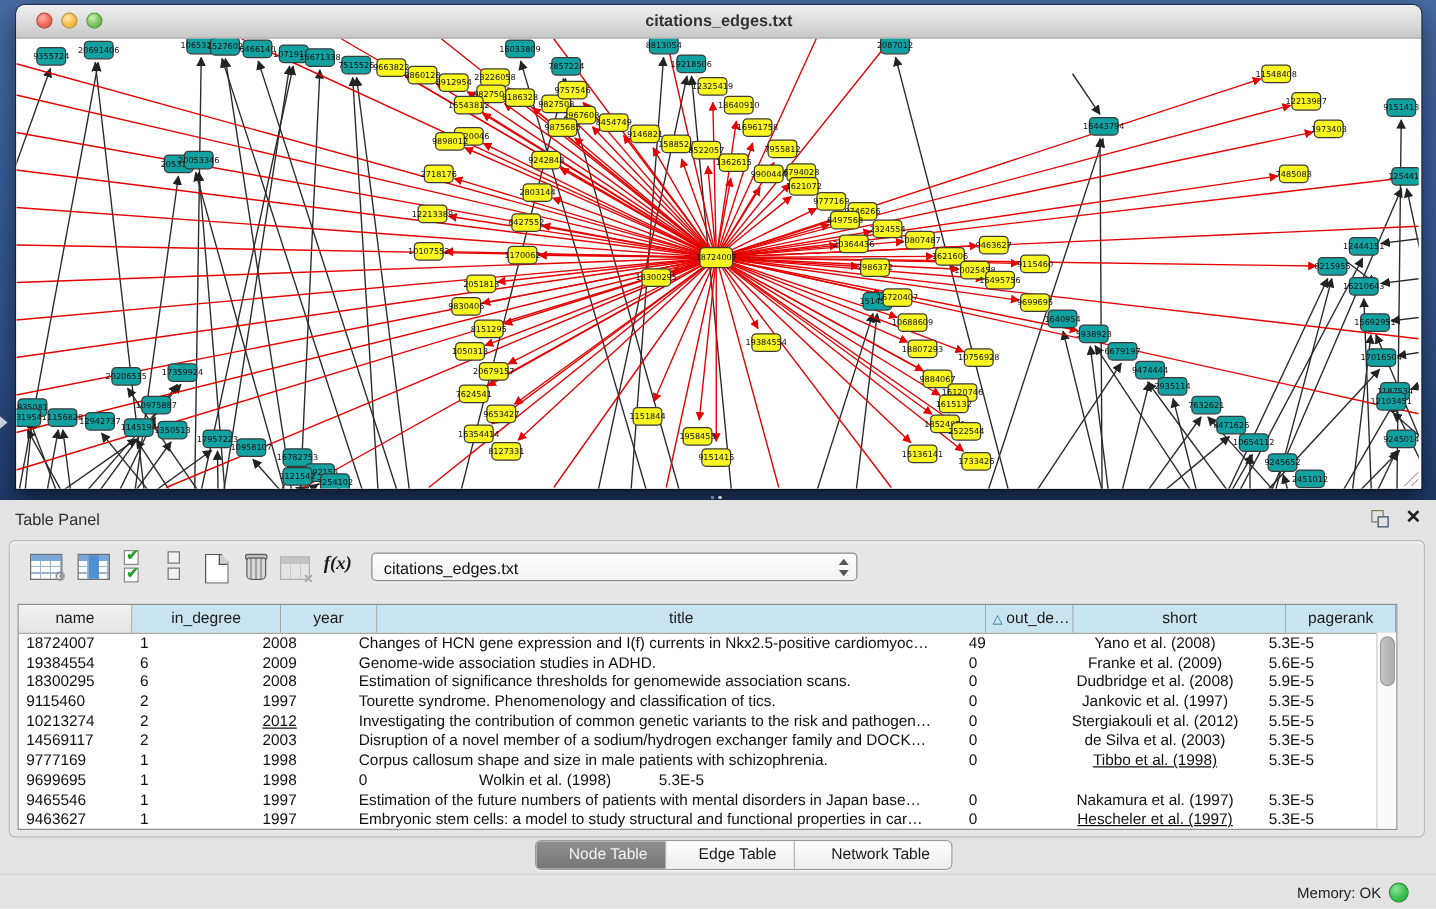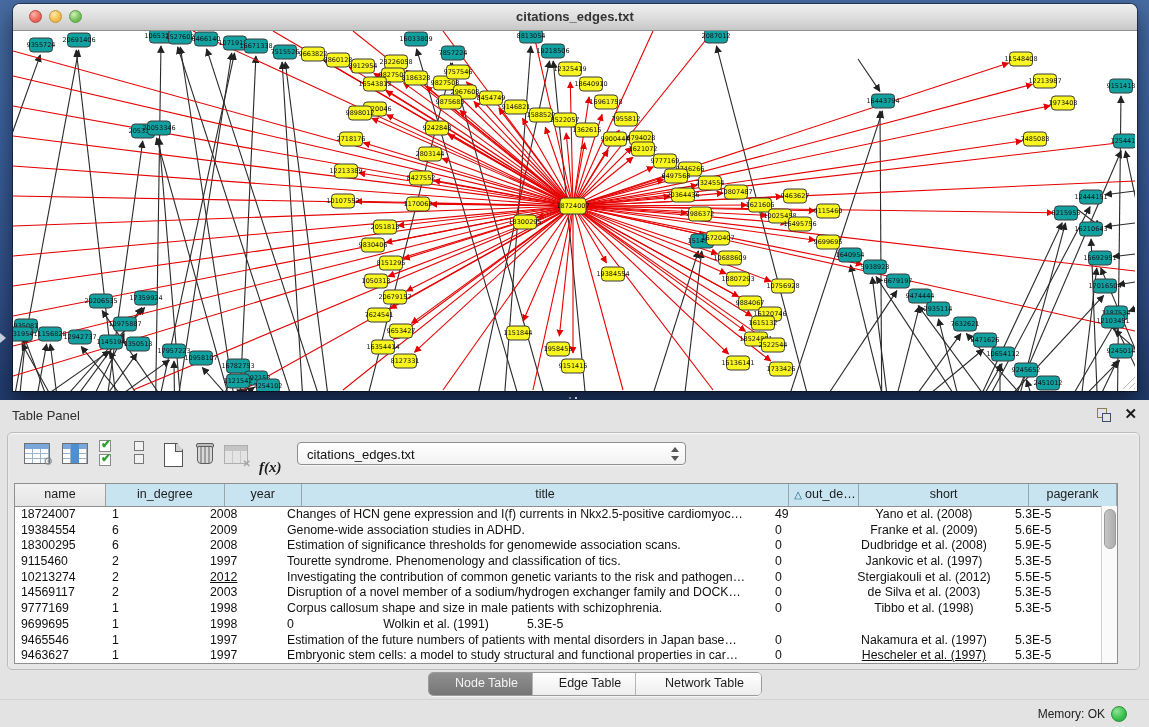--- a/index.html
+++ b/index.html
@@ -623,21 +623,21 @@
         </span>
       <span class="tb-btn" style="left:188px;top:3px">
         <span class="ico-trash">
             <span class="lid"></span>
             <span class="can"></span>
           </span>
         </span>
       <span class="tb-btn" style="left:216px;top:6px">
         <span class="ico-tablex"></span>
         </span>
-      <span class="tb-btn" style="left:251px;top:20px">
+      <span class="tb-btn" style="left:251px;top:4px">
         <span class="ico-fx">f(x)</span>
         </span>
       <div class="combo">
         <span class="val">citations_edges.txt</span>
         <span class="arrows">
             <i class="up"></i>
             <i class="dn"></i>
           </span>
       </div>
     </div>
@@ -706,29 +706,29 @@
             <div class="td" style="width: 70px;">0</div>
             <div class="td center" style="width: 170px;">de Silva et al. (2003)</div>
             <div class="td" style="width: 88px;">5.3E-5</div>
           </div>
           <div class="trow">
             <div class="td" style="width: 91px;">9777169</div>
             <div class="td" style="width: 98px;">1</div>
             <div class="td" style="width: 77px;">1998</div>
             <div class="td" style="width: 488px;">Corpus callosum shape and size in male patients with schizophrenia.</div>
             <div class="td" style="width: 70px;">0</div>
-            <div class="td center" style="width: 170px;">Tibbo et al. (1998)</div>
+            <div class="td center" style="width: 170px; text-decoration: underline;">Tibbo et al. (1998)</div>
             <div class="td" style="width: 88px;">5.3E-5</div>
           </div>
           <div class="trow">
             <div class="td" style="width: 91px;">9699695</div>
             <div class="td" style="width: 98px;">1</div>
             <div class="td" style="width: 77px;">1998</div>
             <div class="td" style="width: 70px;">0</div>
-            <div class="td center" style="width: 170px;">Wolkin et al. (1991)</div>
+            <div class="td center" style="width: 170px;">Wolkin et al. (1998)</div>
             <div class="td" style="width: 88px;">5.3E-5</div>
           </div>
           <div class="trow">
             <div class="td" style="width: 91px;">9465546</div>
             <div class="td" style="width: 98px;">1</div>
             <div class="td" style="width: 77px;">1997</div>
             <div class="td" style="width: 488px;">Estimation of the future numbers of patients with mental disorders in Japan base…</div>
             <div class="td" style="width: 70px;">0</div>
             <div class="td center" style="width: 170px;">Nakamura et al. (1997)</div>
             <div class="td" style="width: 88px;">5.3E-5</div>

